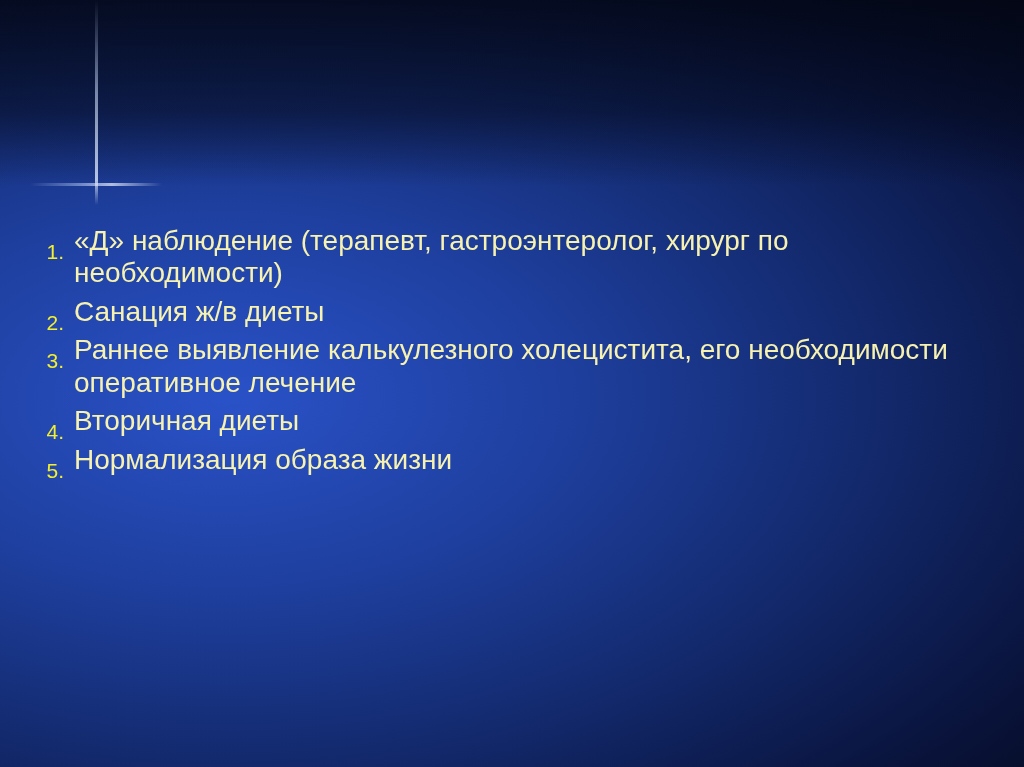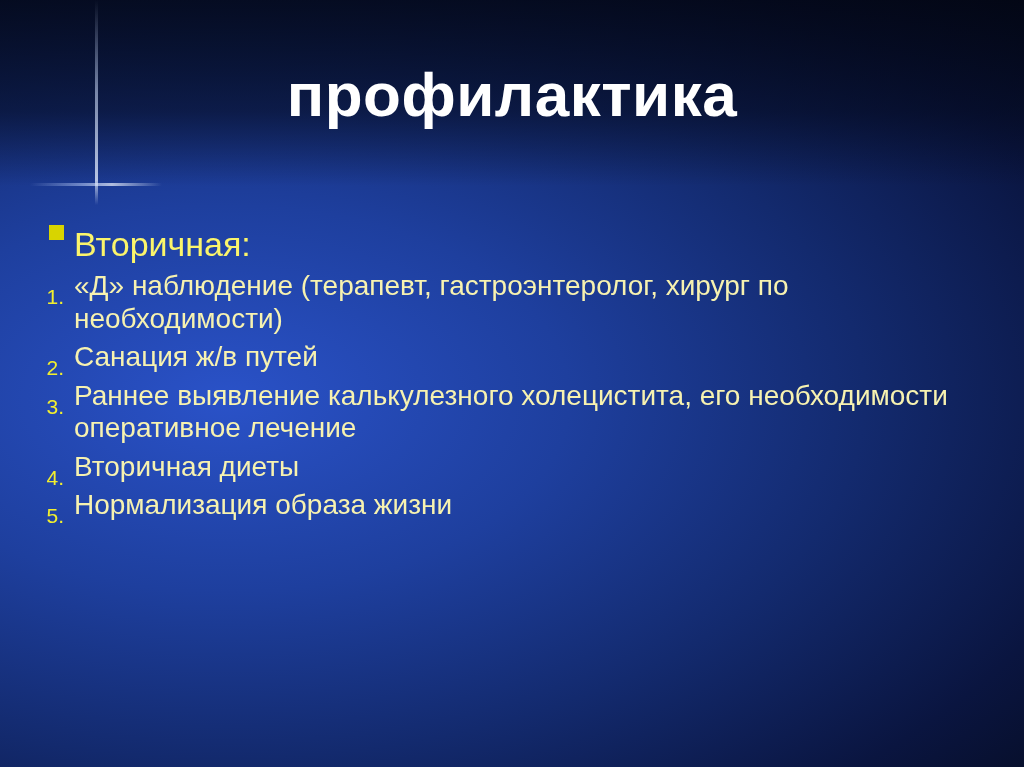--- a/index.html
+++ b/index.html
@@ -106,37 +106,32 @@
 </style>
 </head>
 <body>
 
 <div class="slide">
 
   <div class="title-band"></div>
   <div class="cross-v"></div>
   <div class="cross-h"></div>
 
-  <div class="slide-title">профилактика</div>
 
   <div class="content">
 
-    <div class="bullet-row">
-      <div class="marker"><span class="sq"></span></div>
-      <div class="text level1">Вторичная:</div>
-    </div>
 
     <div class="bullet-row">
       <div class="marker"><span class="num">1.</span></div>
       <div class="text item">«Д» наблюдение (терапевт, гастроэнтеролог, хирург по необходимости)</div>
     </div>
 
     <div class="bullet-row">
       <div class="marker"><span class="num">2.</span></div>
-      <div class="text item">Санация ж/в путей</div>
+      <div class="text item">Санация ж/в диеты</div>
     </div>
 
     <div class="bullet-row">
       <div class="marker"><span class="num">3.</span></div>
       <div class="text item">Раннее выявление калькулезного холецистита, его необходимости оперативное лечение</div>
     </div>
 
     <div class="bullet-row">
       <div class="marker"><span class="num">4.</span></div>
       <div class="text item">Вторичная диеты</div>

